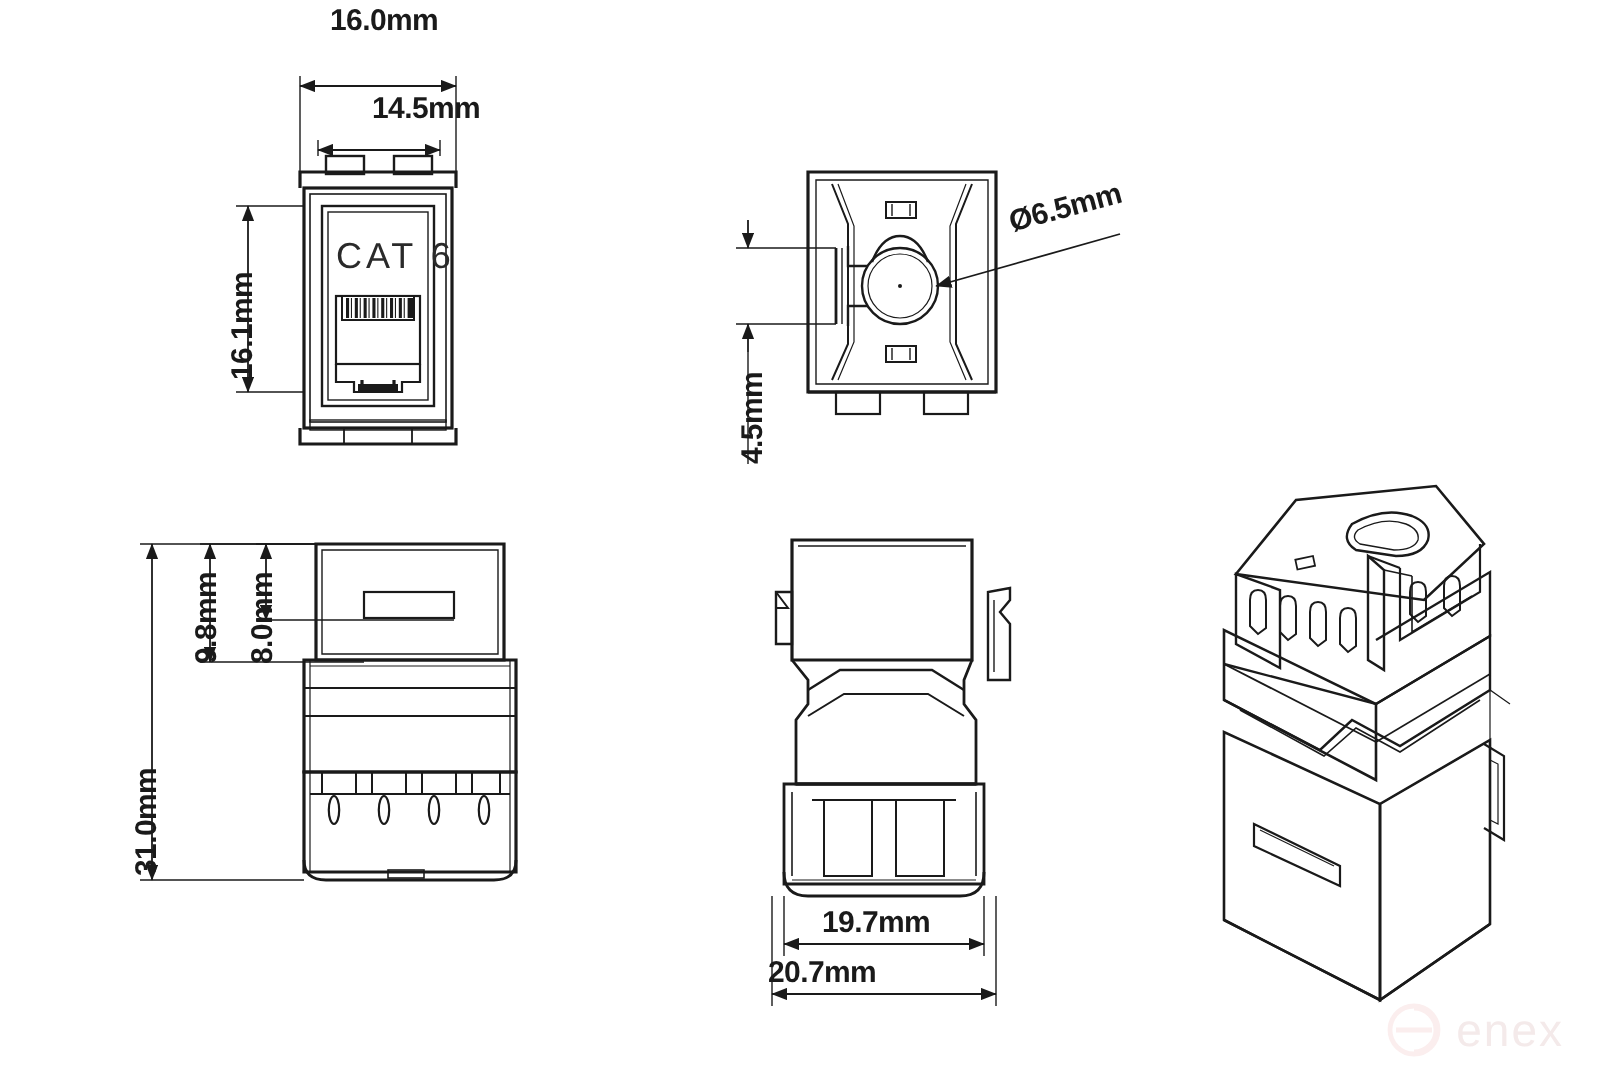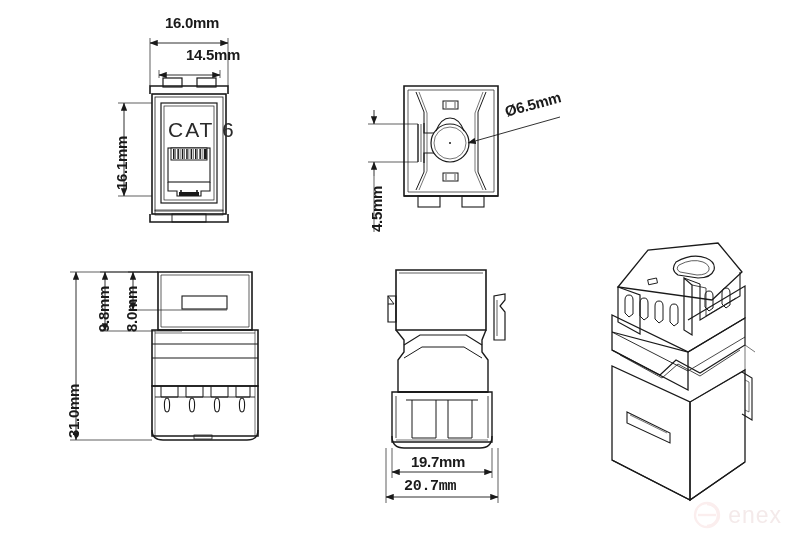--- a/index.html
+++ b/index.html
@@ -13,21 +13,21 @@
     position:absolute;font-family:"Liberation Sans", sans-serif;
     font-weight:bold;color:#1a1a1a;white-space:nowrap;
     font-size:15px;letter-spacing:-0.3px;
   }
   .dimtext.vert{
     transform-origin:0 0;
     transform:rotate(-90deg);
   }
   .catlabel{
     position:absolute;font-family:"Liberation Sans", sans-serif;
-    color:#2a2a2a;white-space:nowrap;font-size:21px;letter-spacing:2px;
+    color:#2a2a2a;white-space:nowrap;font-size:18px;letter-spacing:2px;
   }
   #watermark{
     position:absolute;right:18px;bottom:8px;
     display:flex;align-items:center;gap:6px;
     opacity:1;pointer-events:none;
   }
   #wm-text{
     font-family:"Liberation Sans", sans-serif;
     font-size:23px;color:#f4eaea;letter-spacing:1px;font-weight:500;
   }
@@ -260,41 +260,41 @@
 
     <path d="M742 372 L752 378 L752 420 L742 414" stroke-width="1.1"></path>
     <path d="M745 380 L749 382 L749 412 L745 410" stroke-width="0.6"></path>
 
     <path d="M612 460 L690 500 L745 462" stroke-width="1.3"></path>
   </g>
 
   </g>
 </svg>
 
-<div class="dimtext" style="left:165px;top:14px;">16.0mm</div>
+<div class="dimtext" style="left:165px;top:2px;">16.0mm</div>
 
 <div class="dimtext" style="left:186px;top:46px;">14.5mm</div>
 
 <div class="dimtext vert" style="left:113px;top:190px;">16.1mm</div>
 
 <div class="catlabel" style="left:168px;top:118px;">CAT 6</div>
 
 <div class="dimtext" style="left:505px;top:103px;transform:rotate(-15deg);transform-origin:0 50%;">Ø6.5mm</div>
 
 <div class="dimtext vert" style="left:368px;top:232px;">4.5mm</div>
 
 <div class="dimtext vert" style="left:65px;top:438px;">31.0mm</div>
 
 <div class="dimtext vert" style="left:95px;top:332px;">9.8mm</div>
 
 <div class="dimtext vert" style="left:123px;top:332px;">8.0mm</div>
 
 <div class="dimtext" style="left:411px;top:453px;">19.7mm</div>
 
-<div class="dimtext" style="left:404px;top:478px;font-family:Liberation Mono, monospace;">20.7mm</div>
+<div class="dimtext" style="left:384px;top:478px;">20.7mm</div>
 
 <div id="watermark">
   <svg width="30" height="30" viewBox="0 0 30 30">
     <circle cx="15" cy="15" r="12" fill="none" stroke="#fbeeee" stroke-width="2.4"></circle>
     <path d="M6 15 H24" stroke="#fbeeee" stroke-width="2.4"></path>
     <path d="M15 4 a11 11 0 0 1 0 22" fill="none" stroke="#fbeeee" stroke-width="2.4"></path>
   </svg>
   <span id="wm-text">enex</span>
 </div>
 

